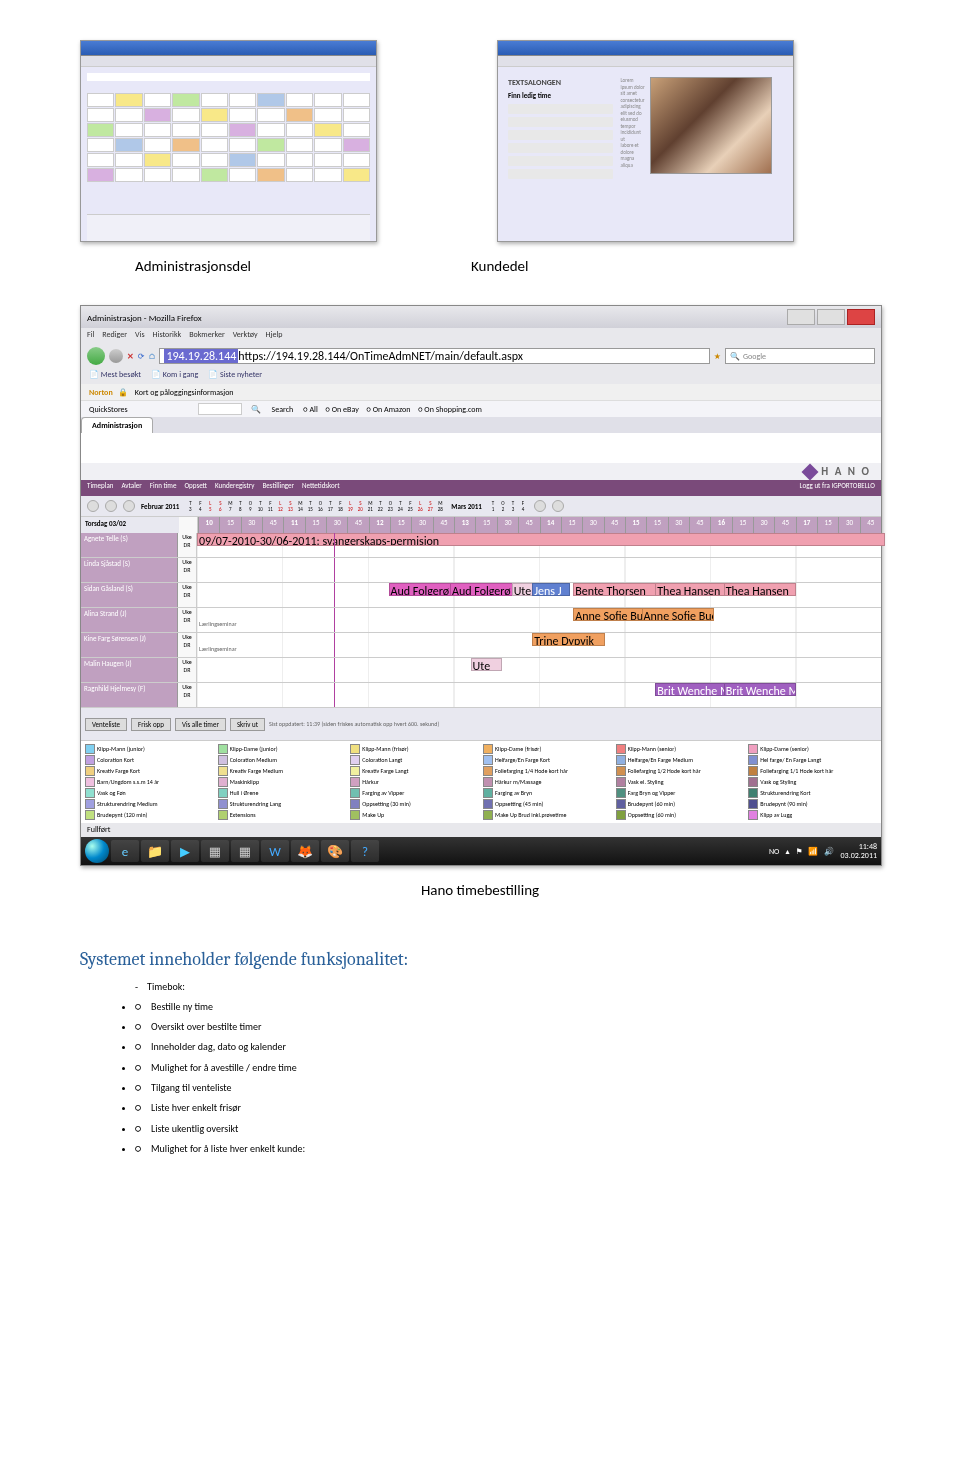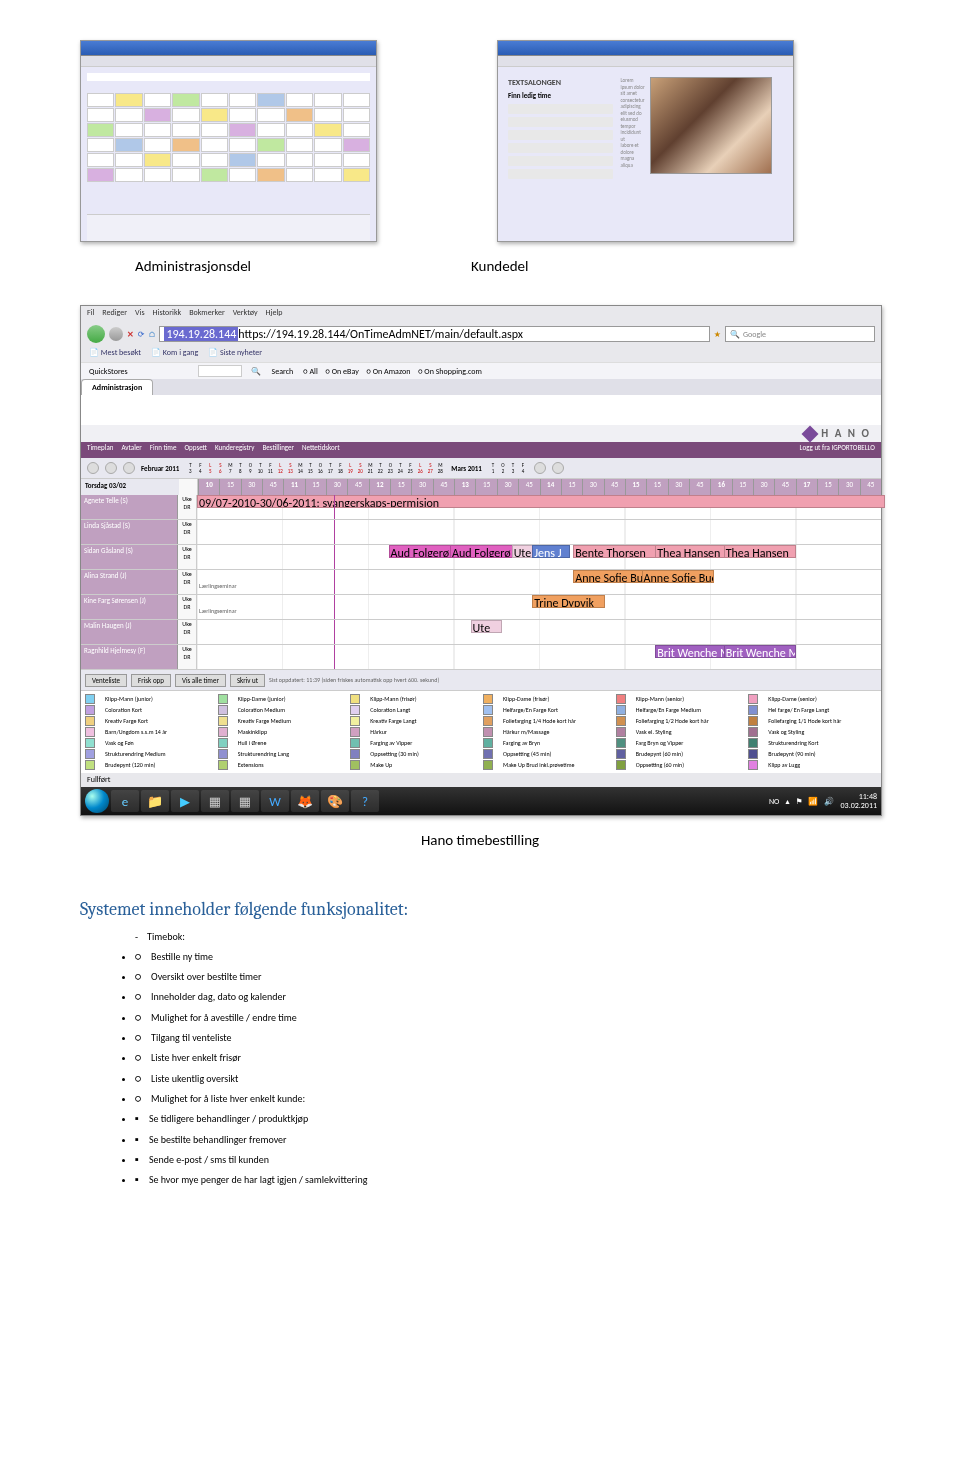--- a/index.html
+++ b/index.html
@@ -265,34 +265,34 @@
     .appt.purple { background: #a060c0; color: white; }
     .appt.blue { background: #6080d0; color: white; }
     .appt.lt { background: #f0d0e0; }
     .vline { position: absolute; width: 1px; background: #b040a0; top: 0; bottom: 0; left: 20%; }
     .btnbar {
       height: 16px;
       background: #e8e8f0;
       display: flex;
       font-size: 7px;
       gap: 4px;
-      padding: 2px 4px;
+      padding: 8px 4px;
       align-items: center;
     }
     .grey-btn { background: #ddd; border: 1px solid #999; padding: 1px 6px; }
     .legend {
       background: #fff;
       border-top: 1px solid #ccc;
       padding: 3px 4px;
       display: grid;
       grid-template-columns: repeat(6, 1fr);
       gap: 1px 4px;
       font-size: 6px;
     }
-    .legend-item { display: flex; align-items: center; gap: 10px; }
+    .legend-item { display: flex; align-items: center; gap: 2px; }
     .legend-swatch { width: 8px; height: 8px; border: 1px solid #888; }
     .taskbar {
       height: 28px;
       background: linear-gradient(#333, #111);
       display: flex;
       align-items: center;
       padding: 0 4px;
       gap: 2px;
     }
     .orb {
@@ -421,20 +421,28 @@
     </div>
   </div>
 </div>
 
 <div class="labels-row">
   <span>Administrasjonsdel</span>
   <span>Kundedel</span>
 </div>
 
 <div class="big-screenshot">
+  <div class="ff-titlebar">
+    <span>Administrasjon - Mozilla Firefox</span>
+    <div class="ff-winbtns">
+      <div class="ff-btn ff-min"></div>
+      <div class="ff-btn ff-max"></div>
+      <div class="ff-btn ff-close"></div>
+    </div>
+  </div>
   <div class="ff-menubar" id="ff-menubar">
       <span>Fil</span>
       <span>Rediger</span>
       <span>Vis</span>
       <span>Historikk</span>
       <span>Bokmerker</span>
       <span>Verktøy</span>
       <span>Hjelp</span>
     </div>
   <div class="ff-addressbar">
@@ -451,20 +459,25 @@
     <div class="search-box">
       <span style="margin-right:3px;">🔍</span>
         <span>Google</span>
     </div>
   </div>
   <div class="bookmarkbar" id="bookmarks">
       <span>📄 Mest besøkt</span>
       <span>📄 Kom i gang</span>
       <span>📄 Siste nyheter</span>
     </div>
+  <div class="nortonbar">
+    <span class="norton-logo">Norton</span>
+    <span style="color:#c80;">🔒</span>
+    <span>Kort og påloggingsinformasjon</span>
+  </div>
   <div class="qsbar">
     <span>QuickStores</span>
     <span style="margin-left:60px;border:1px solid #ccc;padding:0 20px;background:white;">&nbsp;</span>
     <span style="color:#888;">🔍</span>
     <span>Search</span>
     <span id="qs-radios"><span style="margin-right: 6px;">○ All  </span><span style="margin-right: 6px;">○ On eBay  </span><span style="margin-right: 6px;">○ On Amazon  </span><span style="margin-right: 6px;">○ On Shopping.com  </span></span>
   </div>
   <div class="tabbar">
     <div class="tab-active">Administrasjon</div>
   </div>
@@ -846,19 +859,13 @@
   <ul class="sub-circle" id="items-list">
       <li><span>Bestille ny time</span></li>
       <li><span>Oversikt over bestilte timer</span></li>
       <li><span>Inneholder dag, dato og kalender</span></li>
       <li><span>Mulighet for å avestille / endre time</span></li>
       <li><span>Tilgang til venteliste</span></li>
       <li><span>Liste hver enkelt frisør</span></li>
       <li><span>Liste ukentlig oversikt</span></li>
       <li><span>Mulighet for å liste hver enkelt kunde:</span></li>
     </ul>
-  <ul class="sub-square" id="sub-items-list">
-      <li><span>Se tidligere behandlinger / produktkjøp</span></li>
-      <li><span>Se bestilte behandlinger fremover</span></li>
-      <li><span>Sende e-post / sms til kunden</span></li>
-      <li><span>Se hvor mye penger de har lagt igjen / samlekvittering</span></li>
-    </ul>
 </div>
 
 </body></html>

